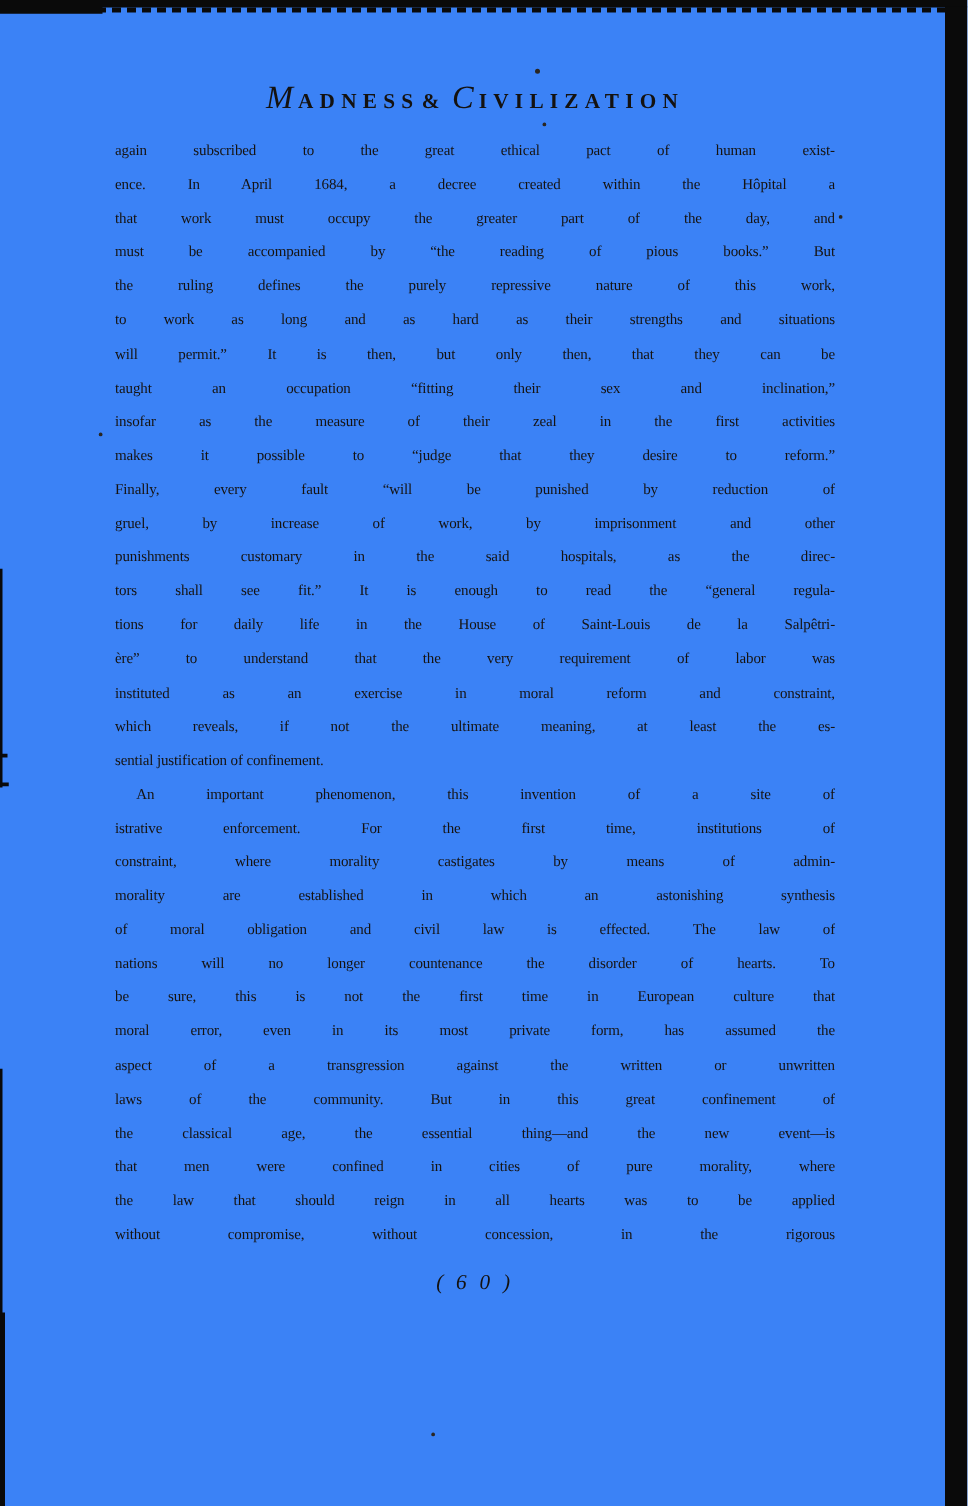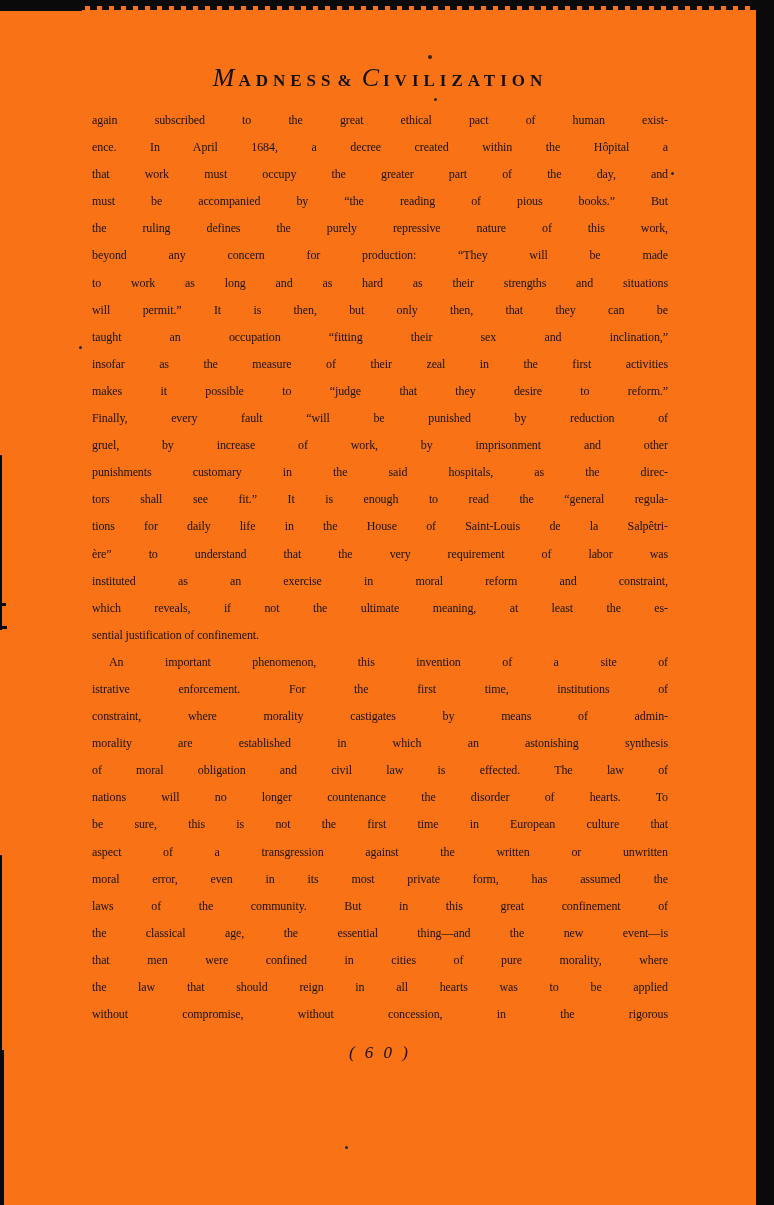--- a/index.html
+++ b/index.html
@@ -4,21 +4,21 @@
 <style>
   html, body {
     margin: 0;
     padding: 0;
     background: #e8e8e8;
   }
   .scan-page {
     position: relative;
     width: 774px;
     height: 1205px;
-    background: #f97316;
+    background: #3b82f6;
     overflow: hidden;
     font-family: "Liberation Serif", "DejaVu Serif", serif;
     color: #161310;
   }
 
   
   .edge-top-strip {
     position: absolute; top: 0; left: 0;
     width: 774px; height: 6px;
     background: #0a0a0a;
@@ -152,21 +152,20 @@
     <div class="running-head">
       <span class="hd-initial">M</span><span class="hd-caps">ADNESS</span><span class="hd-amp">&amp;</span><span class="hd-initial">C</span><span class="hd-caps">IVILIZATION</span>
     </div>
 
     <div class="paragraph paragraph-first ends">
         <div class="line">again subscribed to the great ethical pact of human exist-</div>
         <div class="line">ence. In April 1684, a decree created within the Hôpital a</div>
         <div class="line">that work must occupy the greater part of the day, and</div>
         <div class="line">must be accompanied by “the reading of pious books.” But</div>
         <div class="line">the ruling defines the purely repressive nature of this work,</div>
-        <div class="line">beyond any concern for production: “They will be made</div>
         <div class="line">to work as long and as hard as their strengths and situations</div>
         <div class="line">will permit.” It is then, but only then, that they can be</div>
         <div class="line">taught an occupation “fitting their sex and inclination,”</div>
         <div class="line">insofar as the measure of their zeal in the first activities</div>
         <div class="line">makes it possible to “judge that they desire to reform.”</div>
         <div class="line">Finally, every fault “will be punished by reduction of</div>
         <div class="line">gruel, by increase of work, by imprisonment and other</div>
         <div class="line">punishments customary in the said hospitals, as the direc-</div>
         <div class="line">tors shall see fit.” It is enough to read the “general regula-</div>
         <div class="line">tions for daily life in the House of Saint-Louis de la Salpêtri-</div>
@@ -177,22 +176,22 @@
       </div>
 
     <div class="paragraph indented">
         <div class="line">An important phenomenon, this invention of a site of</div>
         <div class="line">istrative enforcement. For the first time, institutions of</div>
         <div class="line">constraint, where morality castigates by means of admin-</div>
         <div class="line">morality are established in which an astonishing synthesis</div>
         <div class="line">of moral obligation and civil law is effected. The law of</div>
         <div class="line">nations will no longer countenance the disorder of hearts. To</div>
         <div class="line">be sure, this is not the first time in European culture that</div>
+        <div class="line">moral error, even in its most private form, has assumed the</div>
         <div class="line">aspect of a transgression against the written or unwritten</div>
-        <div class="line">moral error, even in its most private form, has assumed the</div>
         <div class="line">laws of the community. But in this great confinement of</div>
         <div class="line">the classical age, the essential thing—and the new event—is</div>
         <div class="line">that men were confined in cities of pure morality, where</div>
         <div class="line">the law that should reign in all hearts was to be applied</div>
         <div class="line">without compromise, without concession, in the rigorous</div>
       </div>
 
     <div class="folio">( 6 0 )</div>
   </div>
 </div>

